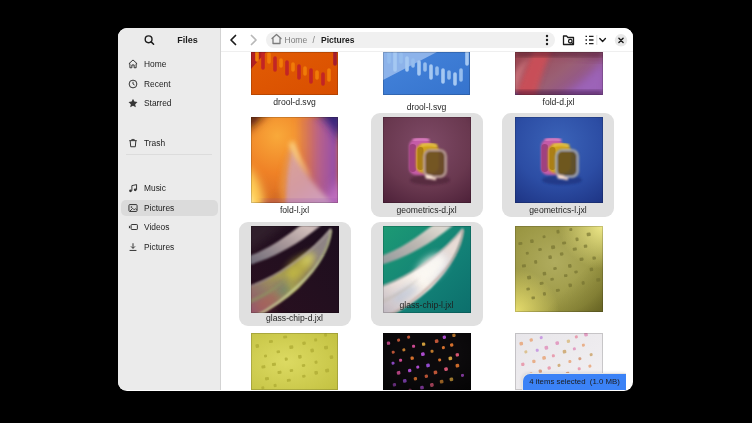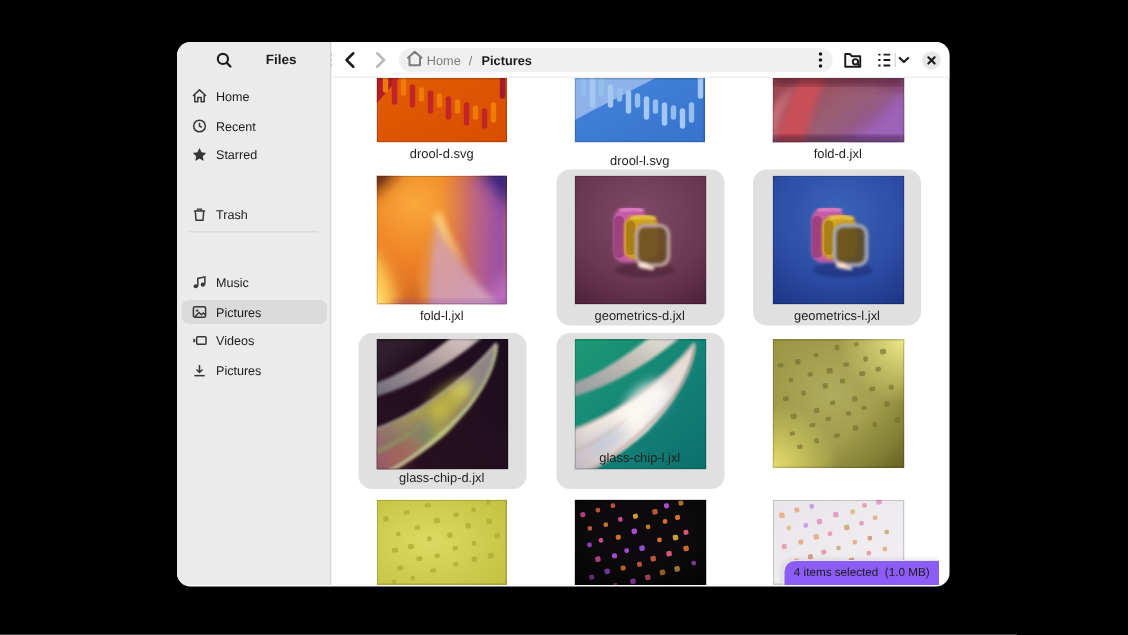--- a/index.html
+++ b/index.html
@@ -27,21 +27,21 @@
     background:#fff; overflow:hidden; }
   .thumb { position:absolute; overflow:hidden; }
   .thumb::after { content:""; position:absolute; inset:0; box-shadow:inset 0 0 0 1px rgba(0,0,0,0.16); }
   .thumb svg { display:block; }
   .lbl { position:absolute; font-size:8.6px; color:#1f1f1f; text-align:center;
     width:130px; white-space:nowrap; }
   .selbox { position:absolute; width:112px; height:104px; background:#e0e0e0;
     border-radius:9px; }
   
   #status { position:absolute; right:0; bottom:0; width:104px; height:17px;
-    background:#8b5cf6; border:1px solid #e4e4e4; border-bottom:none; border-right:none;
+    background:#3b82f6; border:1px solid #e4e4e4; border-bottom:none; border-right:none;
     border-radius:8px 0 0 0; font-size:7.8px; color:#1c1c1c; text-align:center;
     line-height:16px; box-shadow:-1px -1px 3px rgba(0,0,0,0.07); }
 </style>
 </head>
 <body>
 <div id="win">
 
   <div id="sidebar">
     <div id="sbhead">
       <svg width="103" height="24" viewBox="0 0 103 24">

